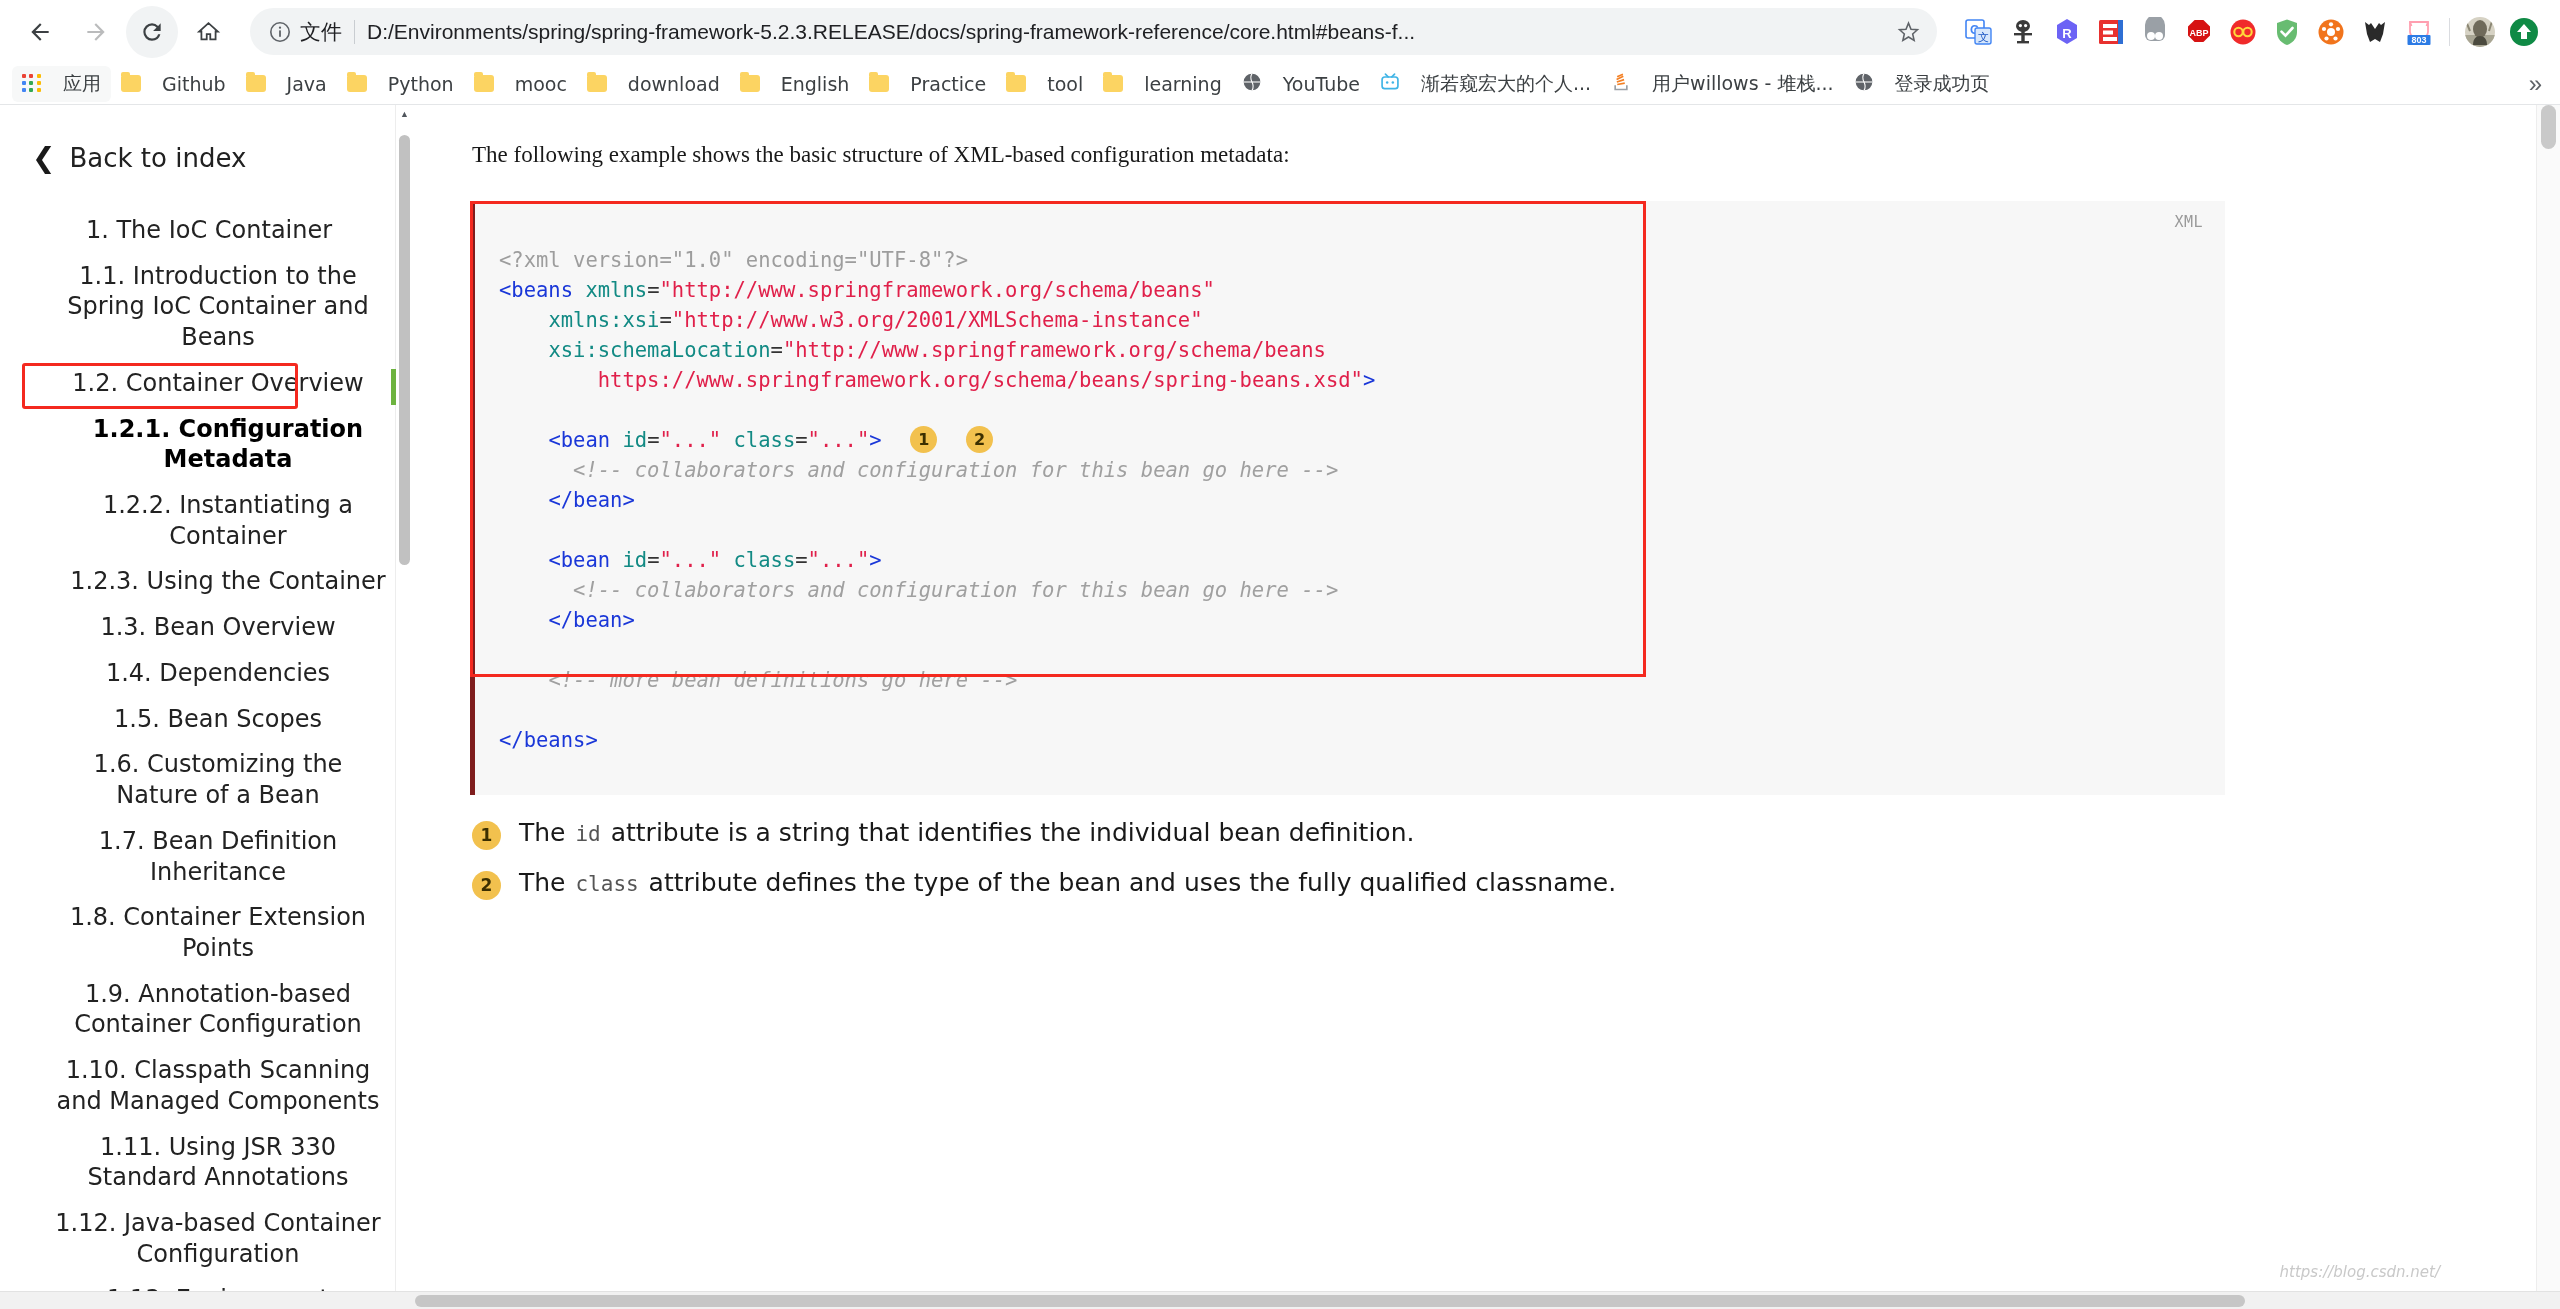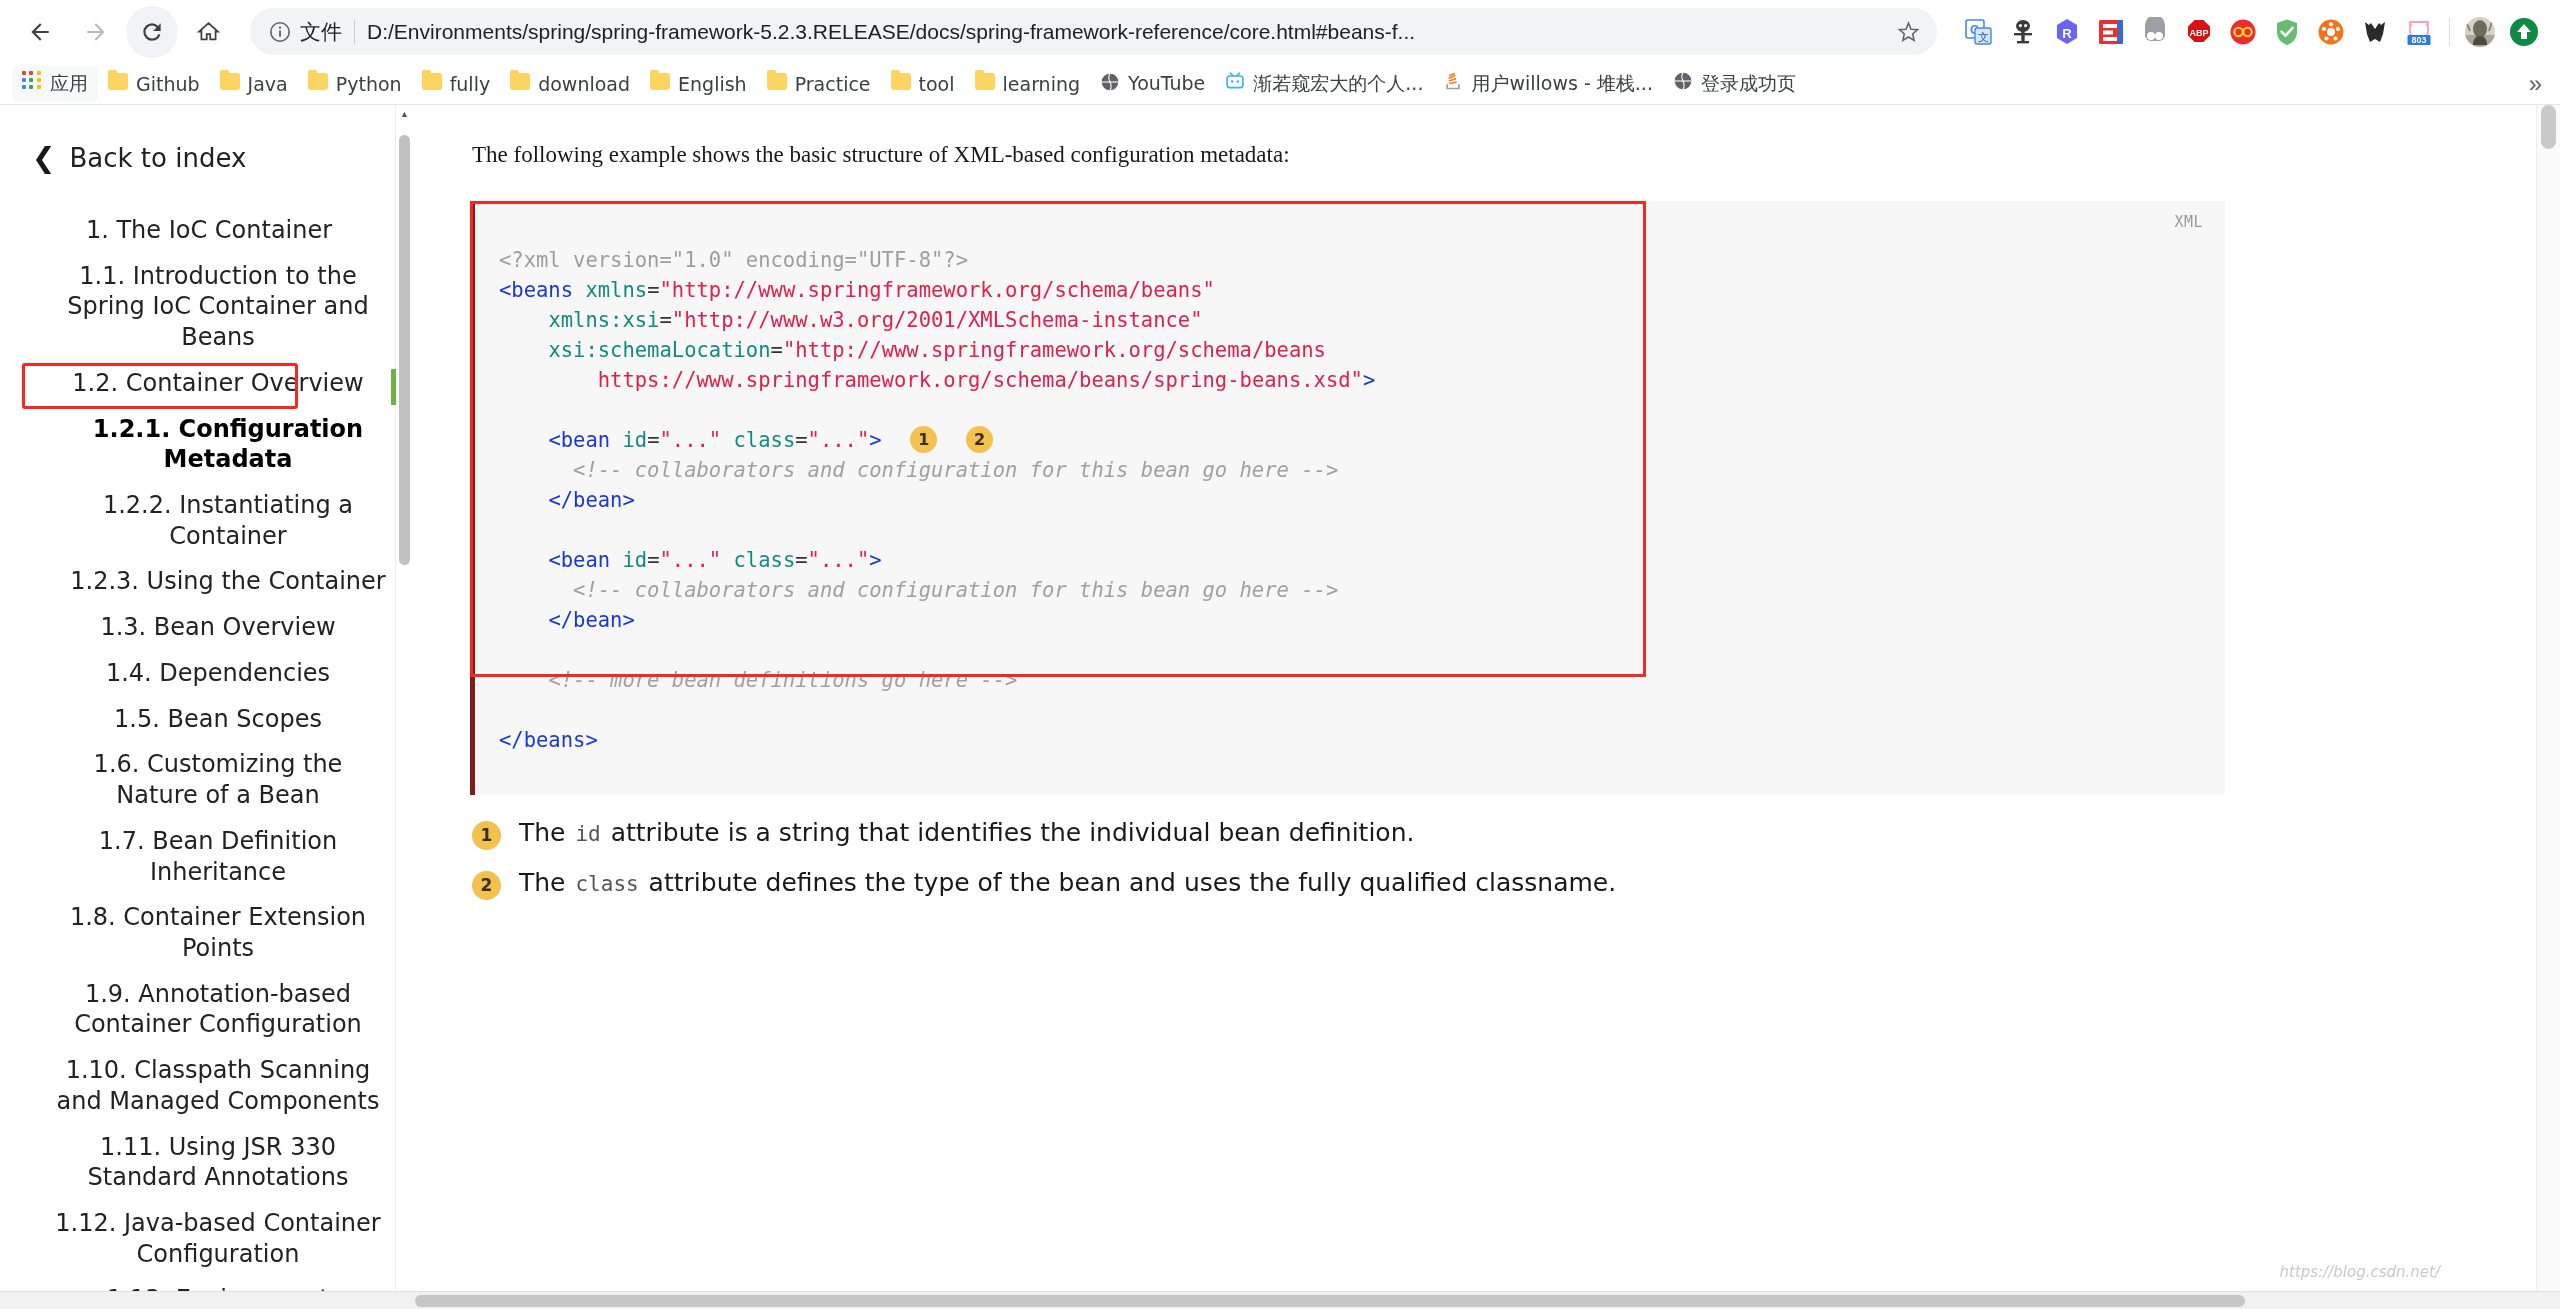--- a/index.html
+++ b/index.html
@@ -58,21 +58,21 @@
   .bookmarks {
     height:42px; flex:0 0 42px;
     background:#fff;
     display:flex; align-items:center;
     padding:0 12px;
     border-bottom:1px solid #e4e6e8;
     position:relative;
     overflow:hidden;
   }
   .bm {
-    display:flex; align-items:flex-start; gap:8px;
+    display:flex; align-items:center; gap:21px;
     padding:5px 10px; border-radius:6px;
     font-size:19px; color:#3c4043; white-space:nowrap;
     cursor:pointer; flex:0 0 auto;
     font-family:"DejaVu Sans","Liberation Sans", sans-serif;
   }
   .bm.apps { background:#f7f8f8; }
   .bm-overflow {
     position:absolute; right:10px; top:50%; transform:translateY(-50%);
     font-size:24px; color:#5f6368; padding:2px 8px; cursor:pointer;
   }
@@ -431,21 +431,21 @@
     <div class="bm">
       <span class="folder-ico"></span>
       <span>Java</span>
     </div>
     <div class="bm">
       <span class="folder-ico"></span>
       <span>Python</span>
     </div>
     <div class="bm">
       <span class="folder-ico"></span>
-      <span>fully</span>
+      <span>mooc</span>
     </div>
     <div class="bm">
       <span class="folder-ico"></span>
       <span>download</span>
     </div>
     <div class="bm">
       <span class="folder-ico"></span>
       <span>English</span>
     </div>
     <div class="bm">

